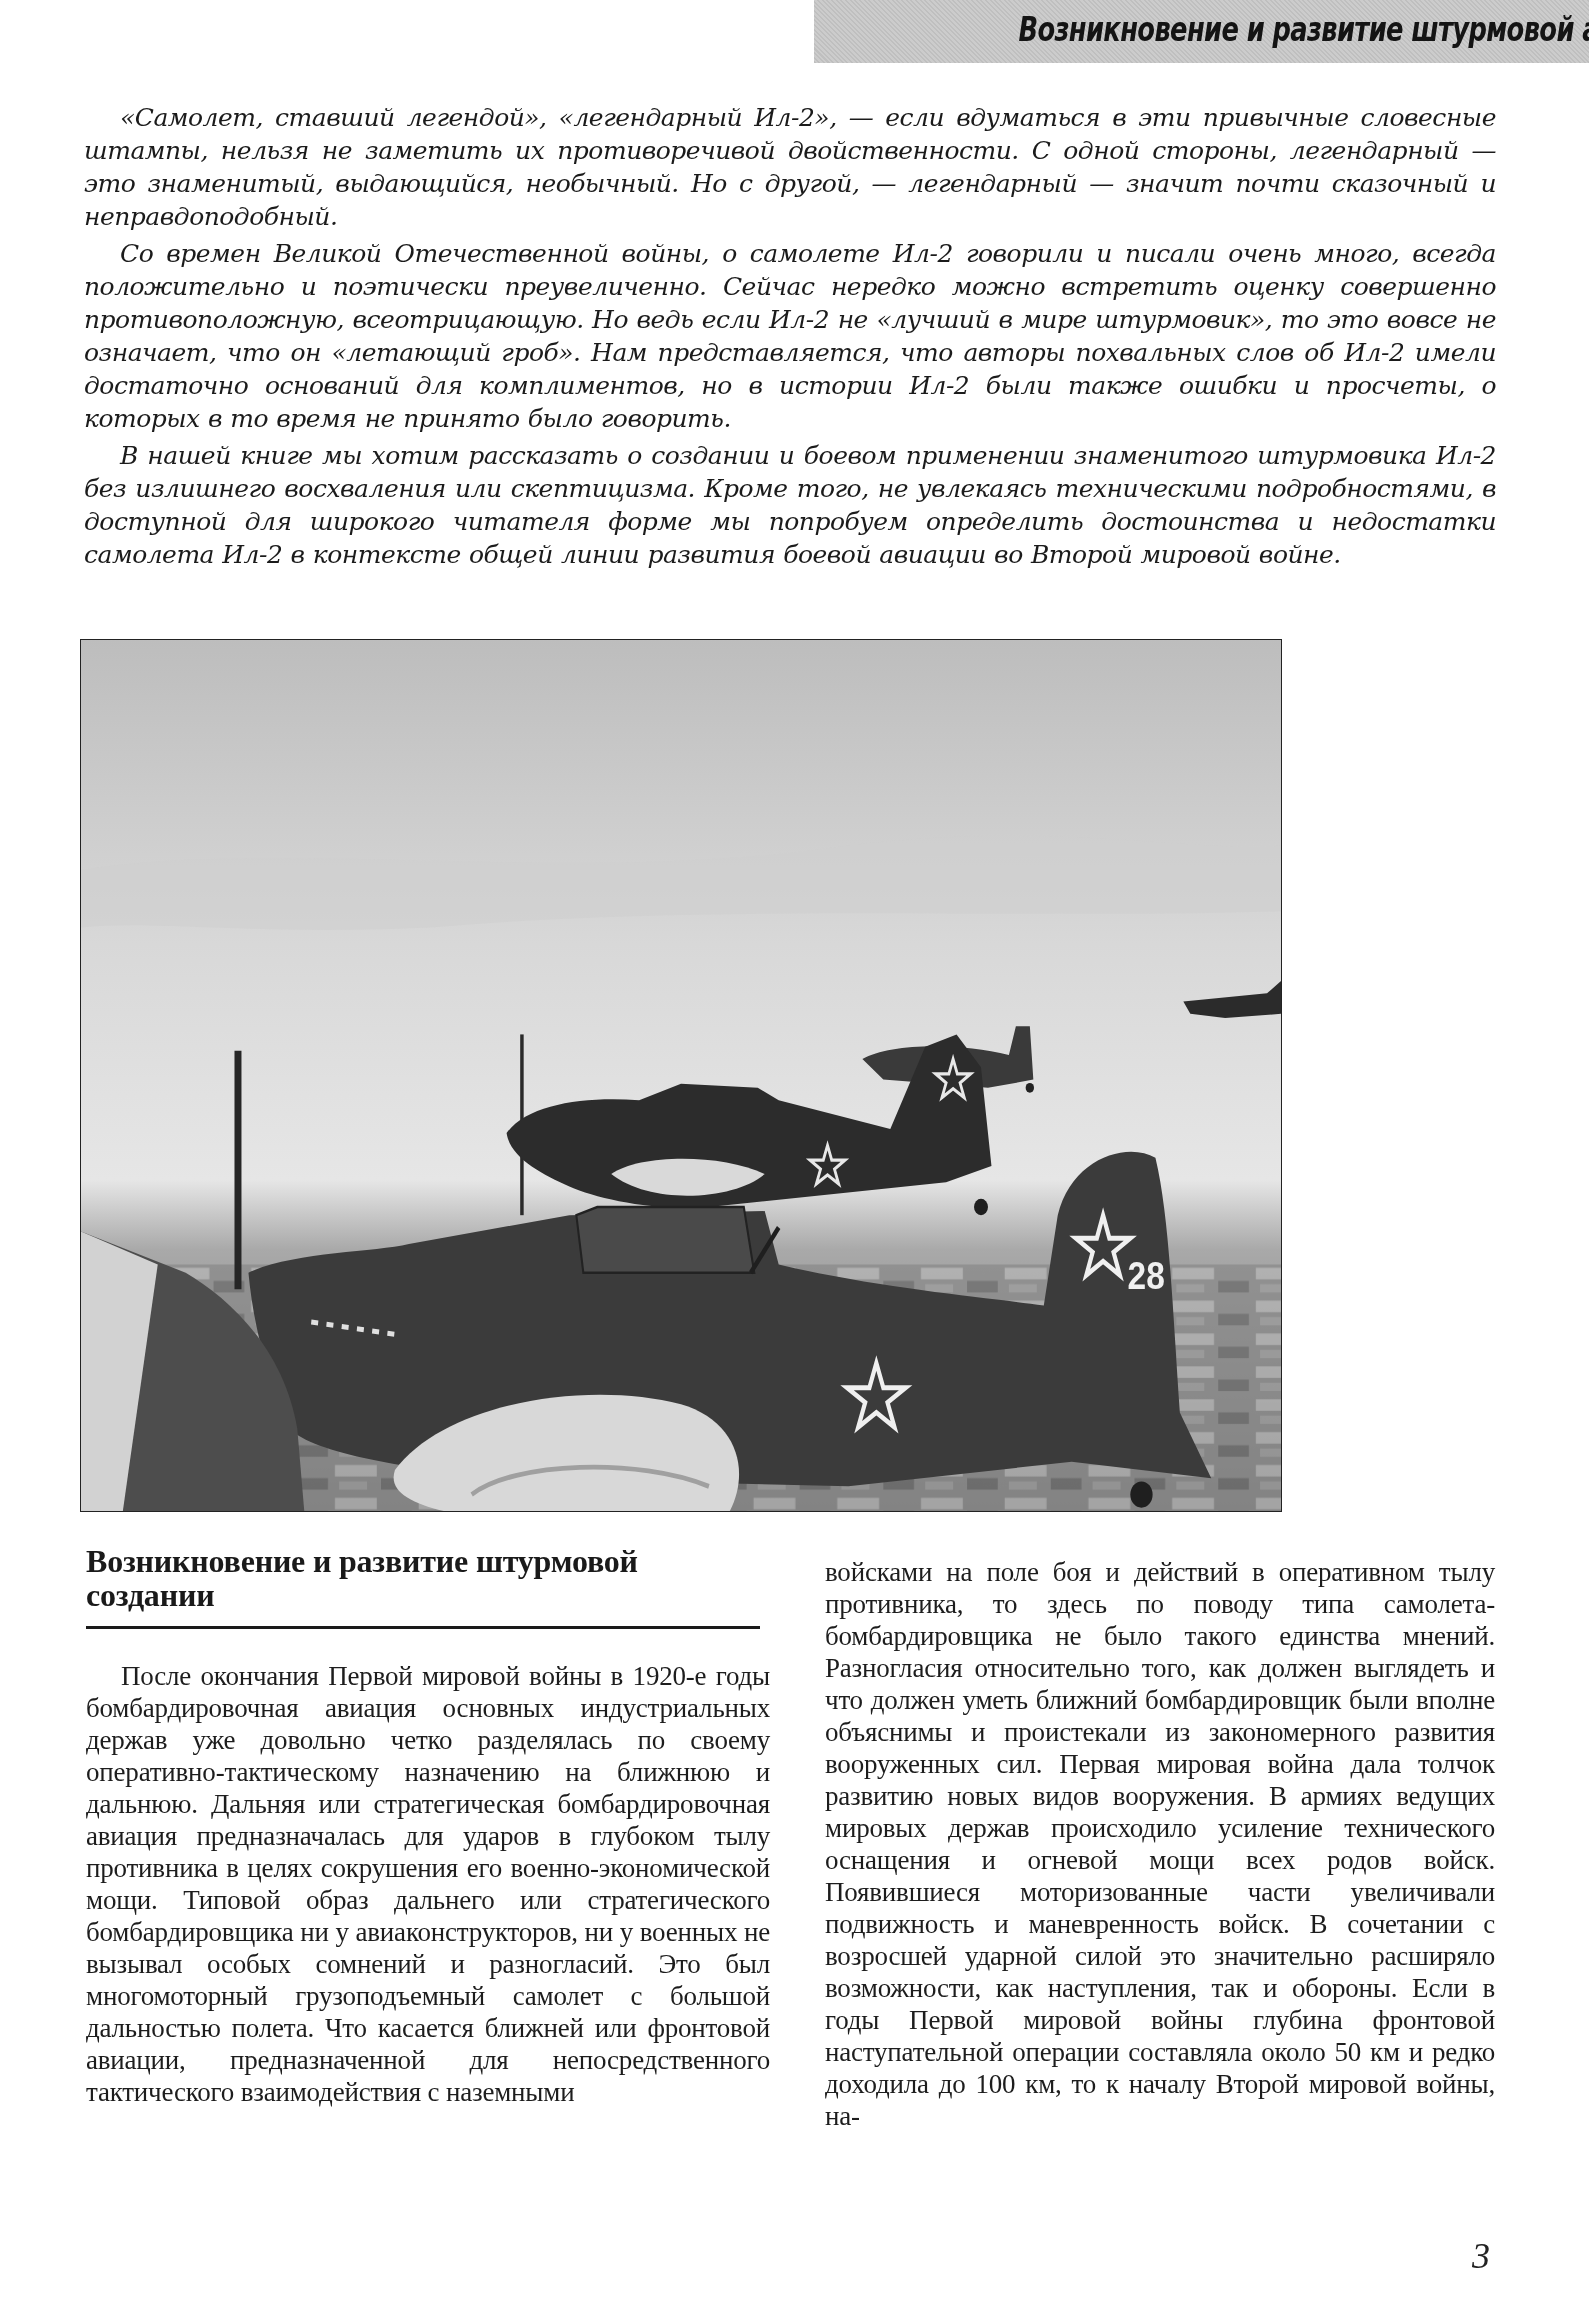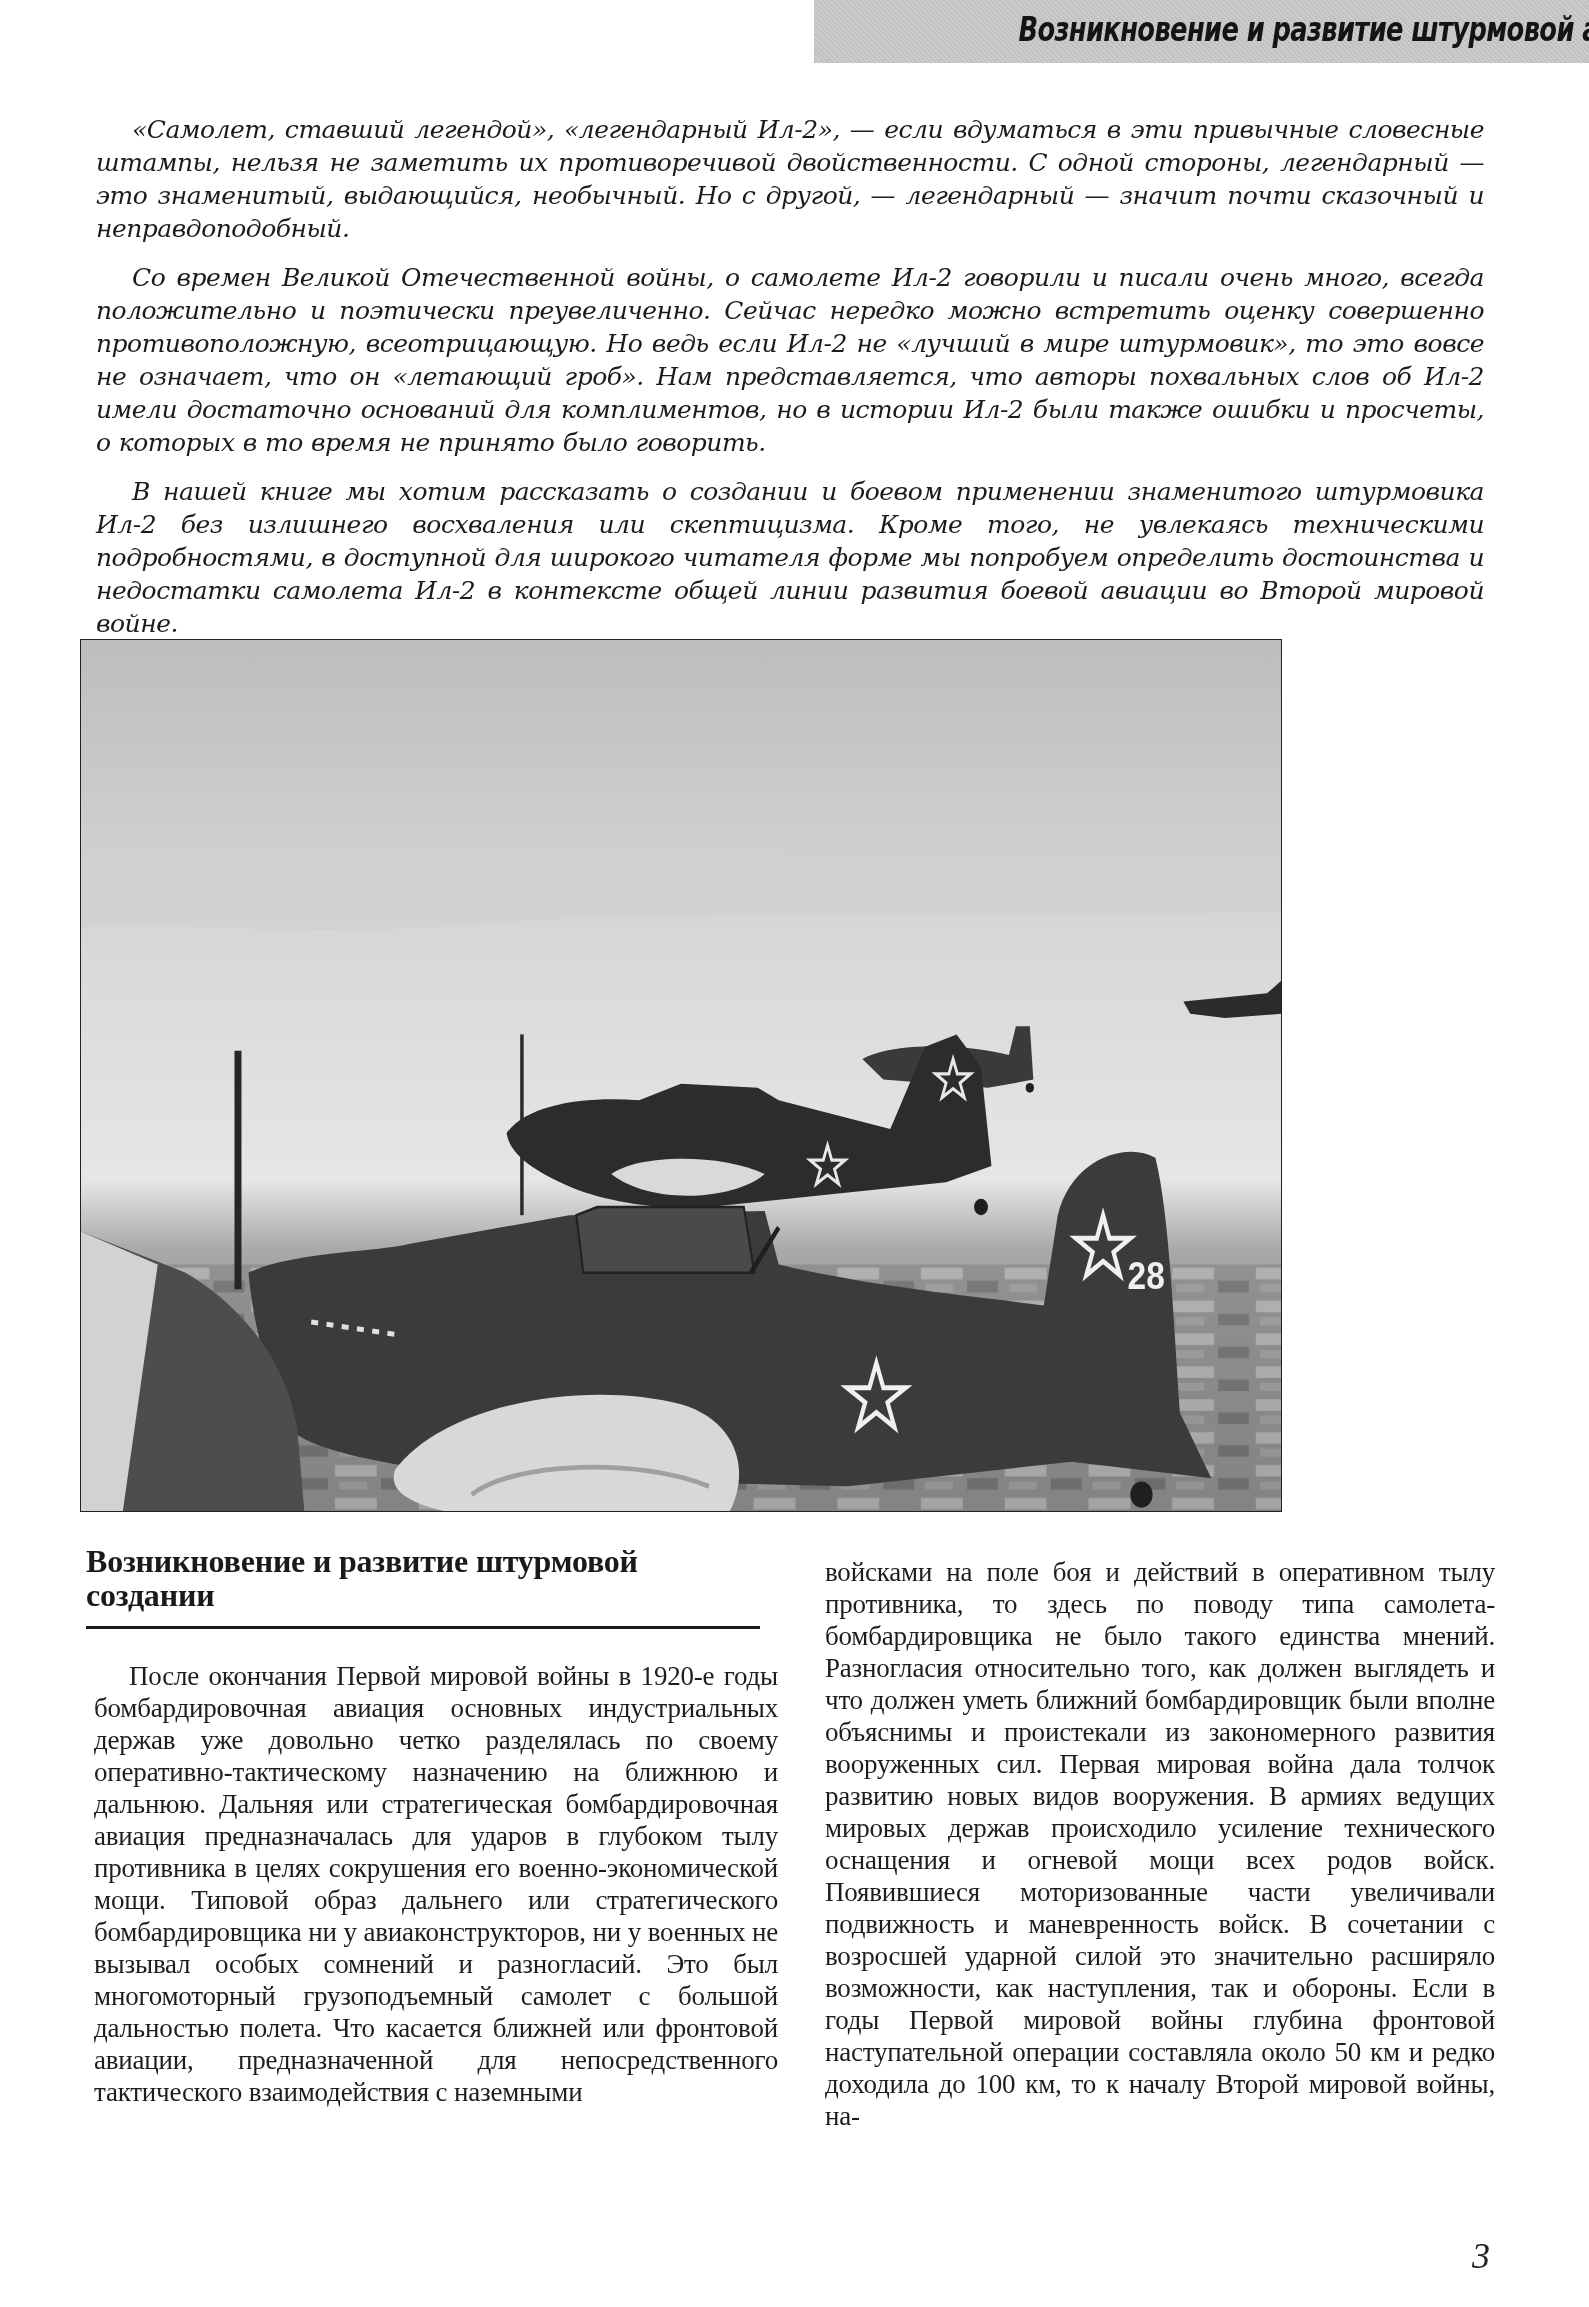--- a/index.html
+++ b/index.html
@@ -20,21 +20,21 @@
     transform: scaleX(0.78); transform-origin: right center;
     color: #141414; white-space: nowrap;
   }
   .intro {
     position: absolute; left: 80px; top: 97px; width: 1420px;
     font-family: "DejaVu Serif", "Liberation Serif", serif;
     font-style: italic; font-size: 25px; line-height: 33px;
     text-align: justify; letter-spacing: -0.5px; word-spacing: 0.8px;
     color: #1b1b1b;
   }
-  .intro p { margin: 16px; text-indent: 36px; }
+  .intro p { margin: 4px; text-indent: 36px; }
   .photo {
     position: absolute; left: 80px; top: 639px; width: 1202px; height: 873px;
     border: 1.6px solid #222; box-sizing: border-box; overflow: hidden; background: #cfcfcf;
   }
   .photo svg { display: block; width: 100%; height: 100%; }
   .section-title {
     position: absolute; left: 86px; top: 1544px; width: 676px;
     font-family: "Liberation Serif", "DejaVu Serif", serif;
     font-weight: bold; font-size: 32px; line-height: 34px; color: #1a1a1a;
     letter-spacing: -0.2px;
@@ -42,21 +42,21 @@
   .section-rule {
     position: absolute; left: 86px; top: 1626px; width: 674px; height: 2.5px; background: #1a1a1a;
   }
   .col {
     position: absolute; width: 700px;
     font-family: "Liberation Serif", "DejaVu Serif", serif;
     font-size: 27px; line-height: 32px; text-align: justify; letter-spacing: -0.2px;
     color: #1d1d1d; hyphens: manual;
   }
   .col p { margin: 8px; }
-  .col-left { left: 86px; top: 1652px; }
+  .col-left { left: 78px; top: 1652px; }
   .col-left p { text-indent: 35px; }
   .col-right { left: 817px; top: 1548px; width: 686px; }
   .page-number {
     position: absolute; left: 1472px; top: 2235px;
     font-family: "Liberation Serif", "DejaVu Serif", serif;
     font-style: italic; font-size: 36px; color: #222;
   }
 </style>
 </head>
 <body>

